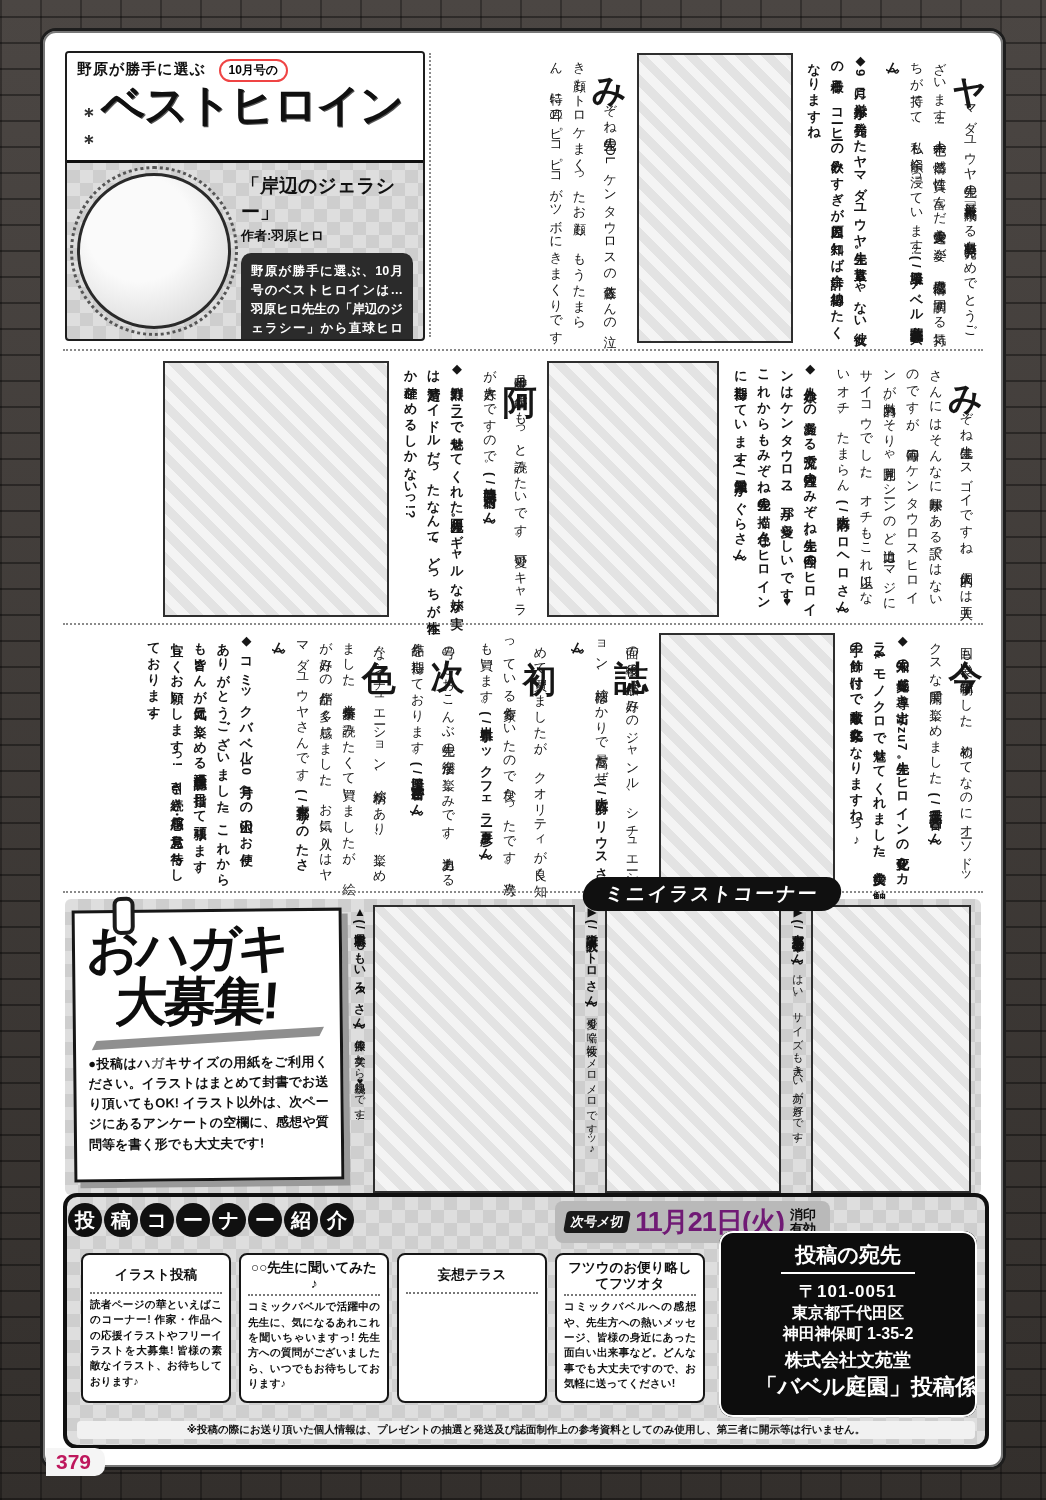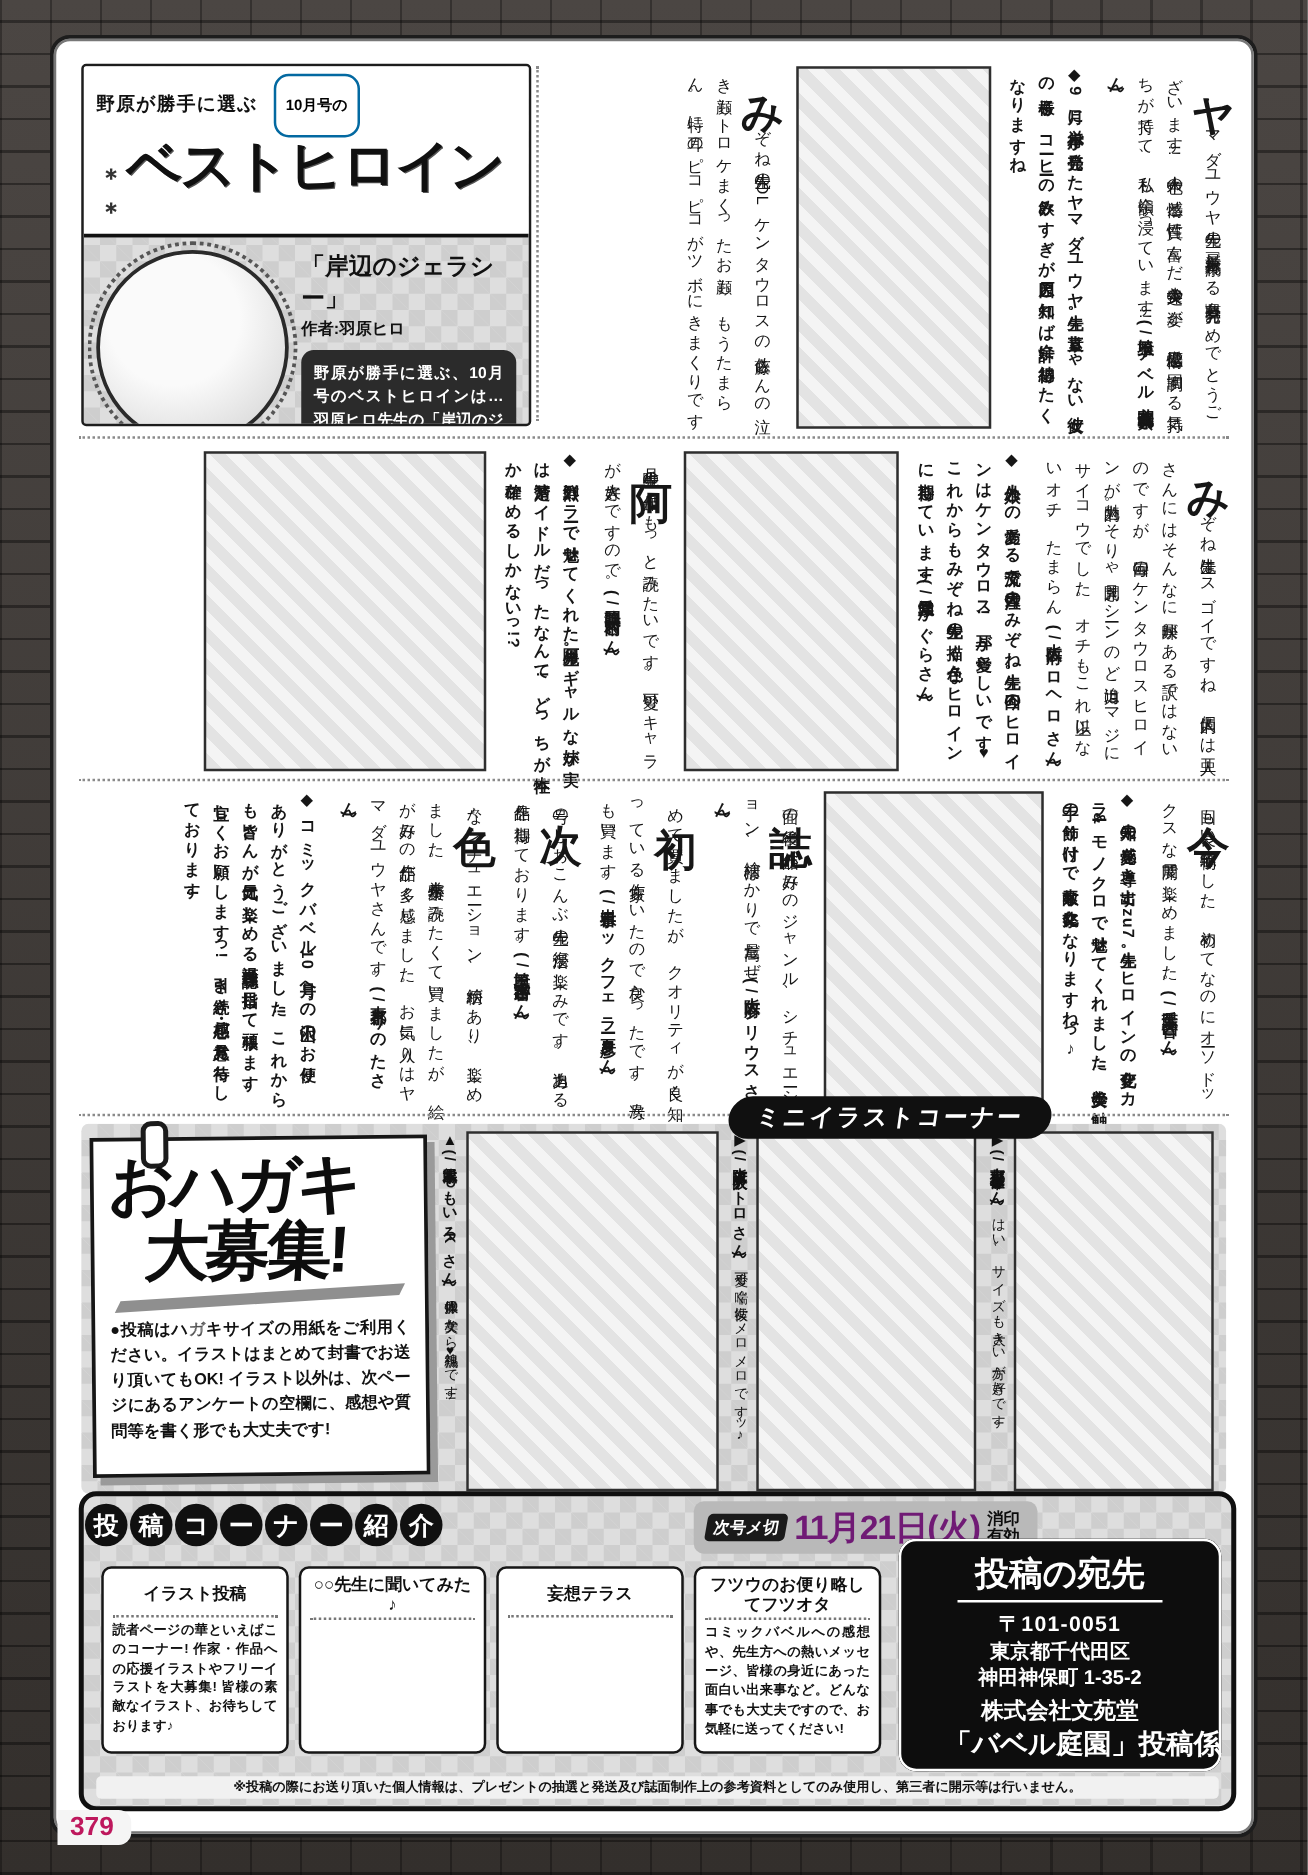--- a/index.html
+++ b/index.html
@@ -14,21 +14,21 @@
     border:3px solid #1d1d1d;border-radius:16px;box-shadow:0 0 0 2px #777 inset;}
   .diamond{background-color:#dedede;background-image:
       linear-gradient(45deg,#cecece 25%,transparent 25%,transparent 75%,#cecece 75%),
       linear-gradient(45deg,#cecece 25%,transparent 25%,transparent 75%,#cecece 75%);
     background-size:26px 26px;background-position:0 0,13px 13px;}
   
   .feature{position:absolute;left:22px;top:20px;width:356px;height:286px;border:2px solid #1d1d1d;
     border-radius:4px;overflow:hidden;}
   .feature-top{position:relative;background:#fff;border-bottom:3px solid #111;padding:6px 10px 4px;}
   .kicker{font-size:15px;font-weight:bold;color:#111;letter-spacing:1px;}
-  .issue-bubble{display:inline-block;margin-left:8px;padding:15px 8px;border:2px solid #0369a1;border-radius:12px;
+  .issue-bubble{display:inline-block;margin-left:8px;padding:1px 8px;border:2px solid #ef4444;border-radius:12px;
     font-size:12px;font-weight:bold;background:#fff;}
   .feature-title{font-size:44px;font-weight:900;color:#101010;letter-spacing:-2px;line-height:1.05;
     transform:skewX(-6deg);text-shadow:1px 1px 0 #555;}
   .sparkle{font-size:20px;font-weight:bold;color:#333;vertical-align:middle;margin:0 2px;}
   .feature-body{display:flex;height:100%;padding:10px;gap:10px;}
   .portrait{flex:0 0 148px;height:150px;border-radius:50%;border:3px solid #2a2a2a;outline:3px dotted #555;outline-offset:4px;
     background:radial-gradient(circle at 40% 35%,#fafafa 0 40%,#e4e4e4 70%,#cfcfcf 100%);}
   .feature-right{flex:1;min-width:0;}
   .work-title{font-size:19px;font-weight:900;color:#111;}
   .work-author{font-size:13px;font-weight:bold;color:#111;margin:2px 0 8px;}
@@ -72,21 +72,21 @@
   .deadline-label{background:#1a1a1a;color:#fff;font-size:13px;font-weight:bold;padding:2px 6px;border-radius:4px;transform:skewX(-10deg);}
   .deadline-date{font-size:27px;font-weight:900;color:#701a75;letter-spacing:-1px;}
   .deadline-stamp{width:30px;font-size:13px;font-weight:900;line-height:1.1;color:#0c0c0c;}
   .boxes{position:absolute;left:14px;top:56px;display:flex;gap:8px;}
   .sbox{width:150px;height:150px;background:#fff;border:2px solid #161616;border-radius:8px;padding:5px 7px;box-sizing:border-box;}
   .sbox-title{font-size:13.5px;font-weight:900;text-align:center;color:#101010;line-height:1.2;min-height:30px;
     display:flex;align-items:center;justify-content:center;border-bottom:2px dotted #777;padding-bottom:2px;margin-bottom:3px;}
   .sbox-body{font-size:10.6px;line-height:1.45;color:#111;text-align:justify;font-weight:600;}
   .addr{position:absolute;left:652px;top:34px;width:258px;height:186px;background:#0d0d0d;border-radius:14px;
     box-shadow:0 0 0 2px #fff inset,0 0 0 5px #0d0d0d inset;color:#fff;text-align:center;padding-top:10px;box-sizing:border-box;}
-  .addr-title{font-size:27px;font-weight:900;border-bottom:2px solid #fff;display:inline-block;padding:0 14px 3px;margin-bottom:6px;}
+  .addr-title{font-size:21px;font-weight:900;border-bottom:2px solid #fff;display:inline-block;padding:0 14px 3px;margin-bottom:6px;}
   .addr-line{font-weight:900;}
   .addr-postal{font-size:17px;letter-spacing:1px;}
   .addr-l1,.addr-l2{font-size:16px;}
   .addr-l3{font-size:18px;margin-top:3px;}
   .addr-l4{font-size:22px;text-align:right;}
   .submit-footer{position:absolute;left:10px;right:10px;bottom:6px;background:#f1f1f1;border-radius:4px;
     font-size:10.5px;font-weight:bold;color:#111;text-align:center;padding:2px 0;}
   .pageno{position:absolute;left:46px;top:1448px;background:#f5f5f5;border-radius:0 10px 10px 0;
     padding:2px 14px 2px 10px;font-size:21px;font-weight:900;color:#be185d;}
 </style>
@@ -221,20 +221,21 @@
           <span class="deadline-stamp">消印有効</span>
         </div>
       </div>
       <div class="boxes">
         <div class="sbox">
           <div class="sbox-title">イラスト投稿</div>
           <div class="sbox-body">読者ページの華といえばこのコーナー! 作家・作品への応援イラストやフリーイラストを大募集! 皆様の素敵なイラスト、お待ちしております♪</div>
         </div>
         <div class="sbox">
           <div class="sbox-title">○○先生に聞いてみた♪</div>
+          <div class="sbox-body">コミックバベルで活躍中の先生に、気になるあれこれを聞いちゃいますっ! 先生方への質問がございましたら、いつでもお待ちしております♪</div>
         </div>
         <div class="sbox">
           <div class="sbox-title">妄想テラス</div>
         </div>
         <div class="sbox">
           <div class="sbox-title">フツウのお便り略してフツオタ</div>
           <div class="sbox-body">コミックバベルへの感想や、先生方への熱いメッセージ、皆様の身近にあった面白い出来事など。どんな事でも大丈夫ですので、お気軽に送ってください!</div>
         </div>
       </div>
       <div class="addr">

